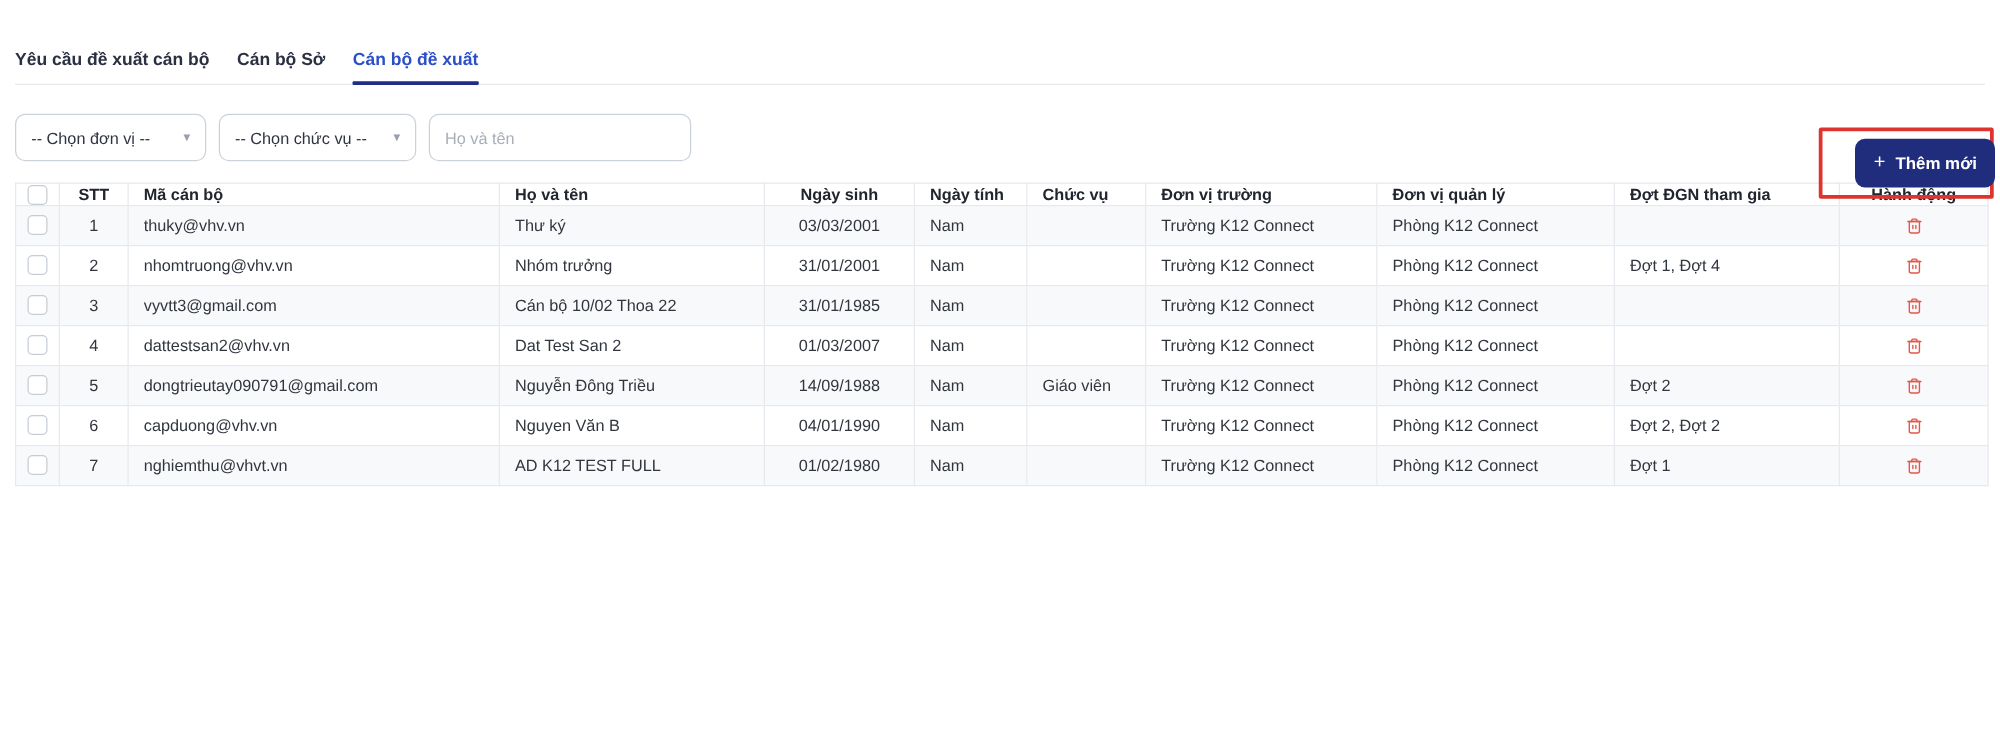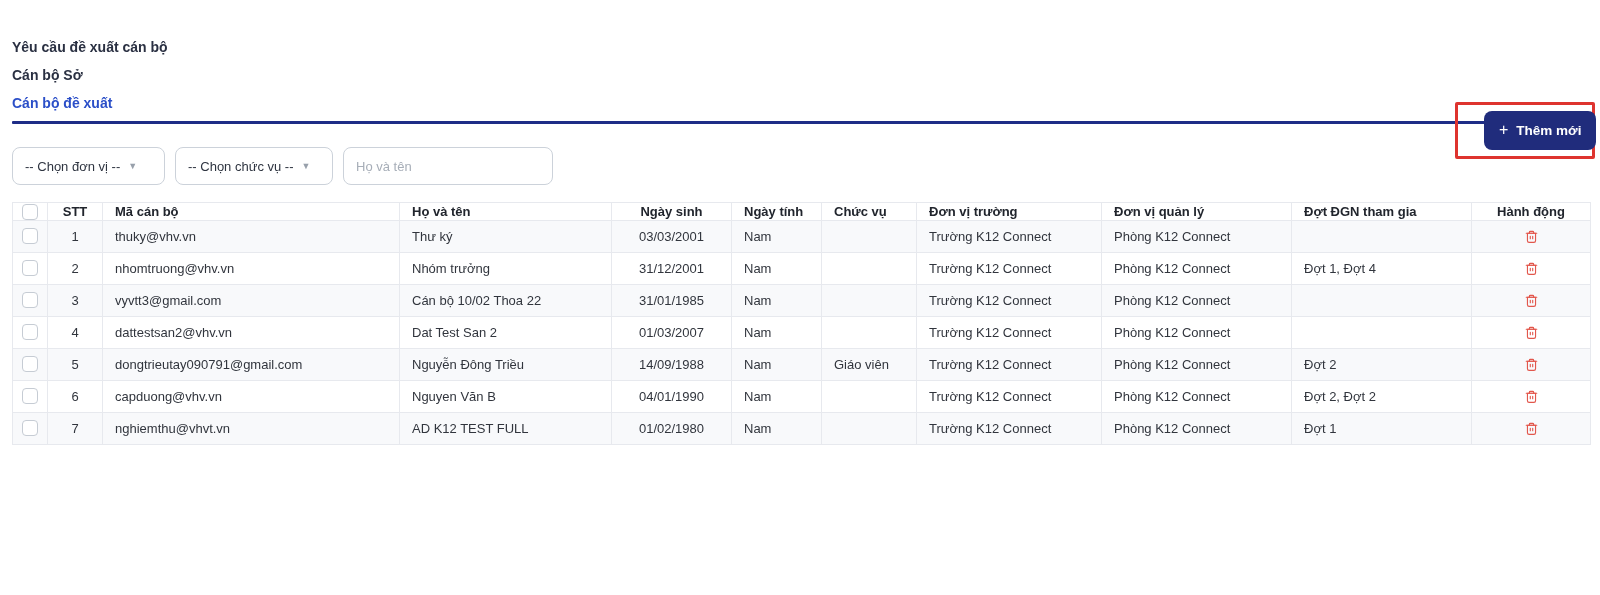--- a/index.html
+++ b/index.html
@@ -17,35 +17,35 @@
   *{box-sizing:border-box;margin:0;padding:0;}
   html,body{background:#fff;}
   body{
     width:1600px;height:595px;overflow:hidden;position:relative;
     font-family:"Liberation Sans",sans-serif;color:var(--ink);
   }
   .page{position:relative;width:1600px;height:595px;padding:12px 12px 0 12px;background:#fff;}
 
   .title{font-size:16px;font-weight:700;color:#23293a;margin:4px 0 0 0;letter-spacing:.1px;}
 
-  .tabs{display:flex;margin-top:27px;border-bottom:1px solid #e8eaef;flex-direction:column;}
+  .tabs{display:flex;gap:22px;margin-top:27px;border-bottom:1px solid #e8eaef;}
   .tab{
     position:relative;font-size:14px;font-weight:700;color:#2a3042;
     padding-bottom:12px;cursor:pointer;white-space:nowrap;
   }
   .tab.active{color:var(--tab-active);}
   .tab.active::after{
     content:"";position:absolute;left:0;right:0;bottom:-1px;height:3px;
     background:var(--tab-underline);border-radius:1px;
   }
 
   .toolbar{position:relative;margin-top:22px;height:40px;display:flex;align-items:center;gap:10px;}
   .select{
     height:38px;border:1px solid var(--ctl-border);border-radius:8px;background:#fff;
-    display:flex;align-items:center;
+    display:flex;align-items:center;justify-content:space-between;
     padding:0 10px 0 12px;font-size:13px;color:#2e3440;cursor:pointer;
   }
   .select .caret{font-size:9px;color:#98a0ab;margin-left:8px;line-height:1;}
   .sel-unit{width:153px;}
   .sel-pos{width:158px;}
   .txt{
     width:210px;height:38px;border:1px solid var(--ctl-border);border-radius:8px;
     padding:0 12px;font-size:13px;color:#2e3440;outline:none;font-family:"Liberation Sans",sans-serif;
   }
   .txt::placeholder{color:#a7aeb8;}
@@ -155,21 +155,21 @@
                 <path d="M4.6 5.6h10.8V15.6c0 1.2-1 2.2-2.2 2.2H6.8c-1.2 0-2.2-1-2.2-2.2z"></path>
                 <path d="M8.4 9.8v3.2M11.6 9.8v3.2"></path>
               </svg>
             </span></td>
         </tr>
         <tr>
           <td class="c"><span class="cb"></span></td>
           <td class="c">2</td>
           <td>nhomtruong@vhv.vn</td>
           <td>Nhóm trưởng</td>
-          <td class="c">31/12/2001</td>
+          <td class="c">31/01/2001</td>
           <td>Nam</td>
           <td></td>
           <td>Trường K12 Connect</td>
           <td>Phòng K12 Connect</td>
           <td>Đợt 1, Đợt 4</td>
           <td class="c"><span class="trash">
               <svg width="15" height="15" viewBox="0 0 20 20" fill="none" stroke="currentColor" stroke-width="1.5" stroke-linecap="round" stroke-linejoin="round">
                 <path d="M3 5.6h14"></path>
                 <path d="M7.2 5.6V4.2c0-.6.5-1.1 1.1-1.1h3.4c.6 0 1.1.5 1.1 1.1v1.4"></path>
                 <path d="M4.6 5.6h10.8V15.6c0 1.2-1 2.2-2.2 2.2H6.8c-1.2 0-2.2-1-2.2-2.2z"></path>

